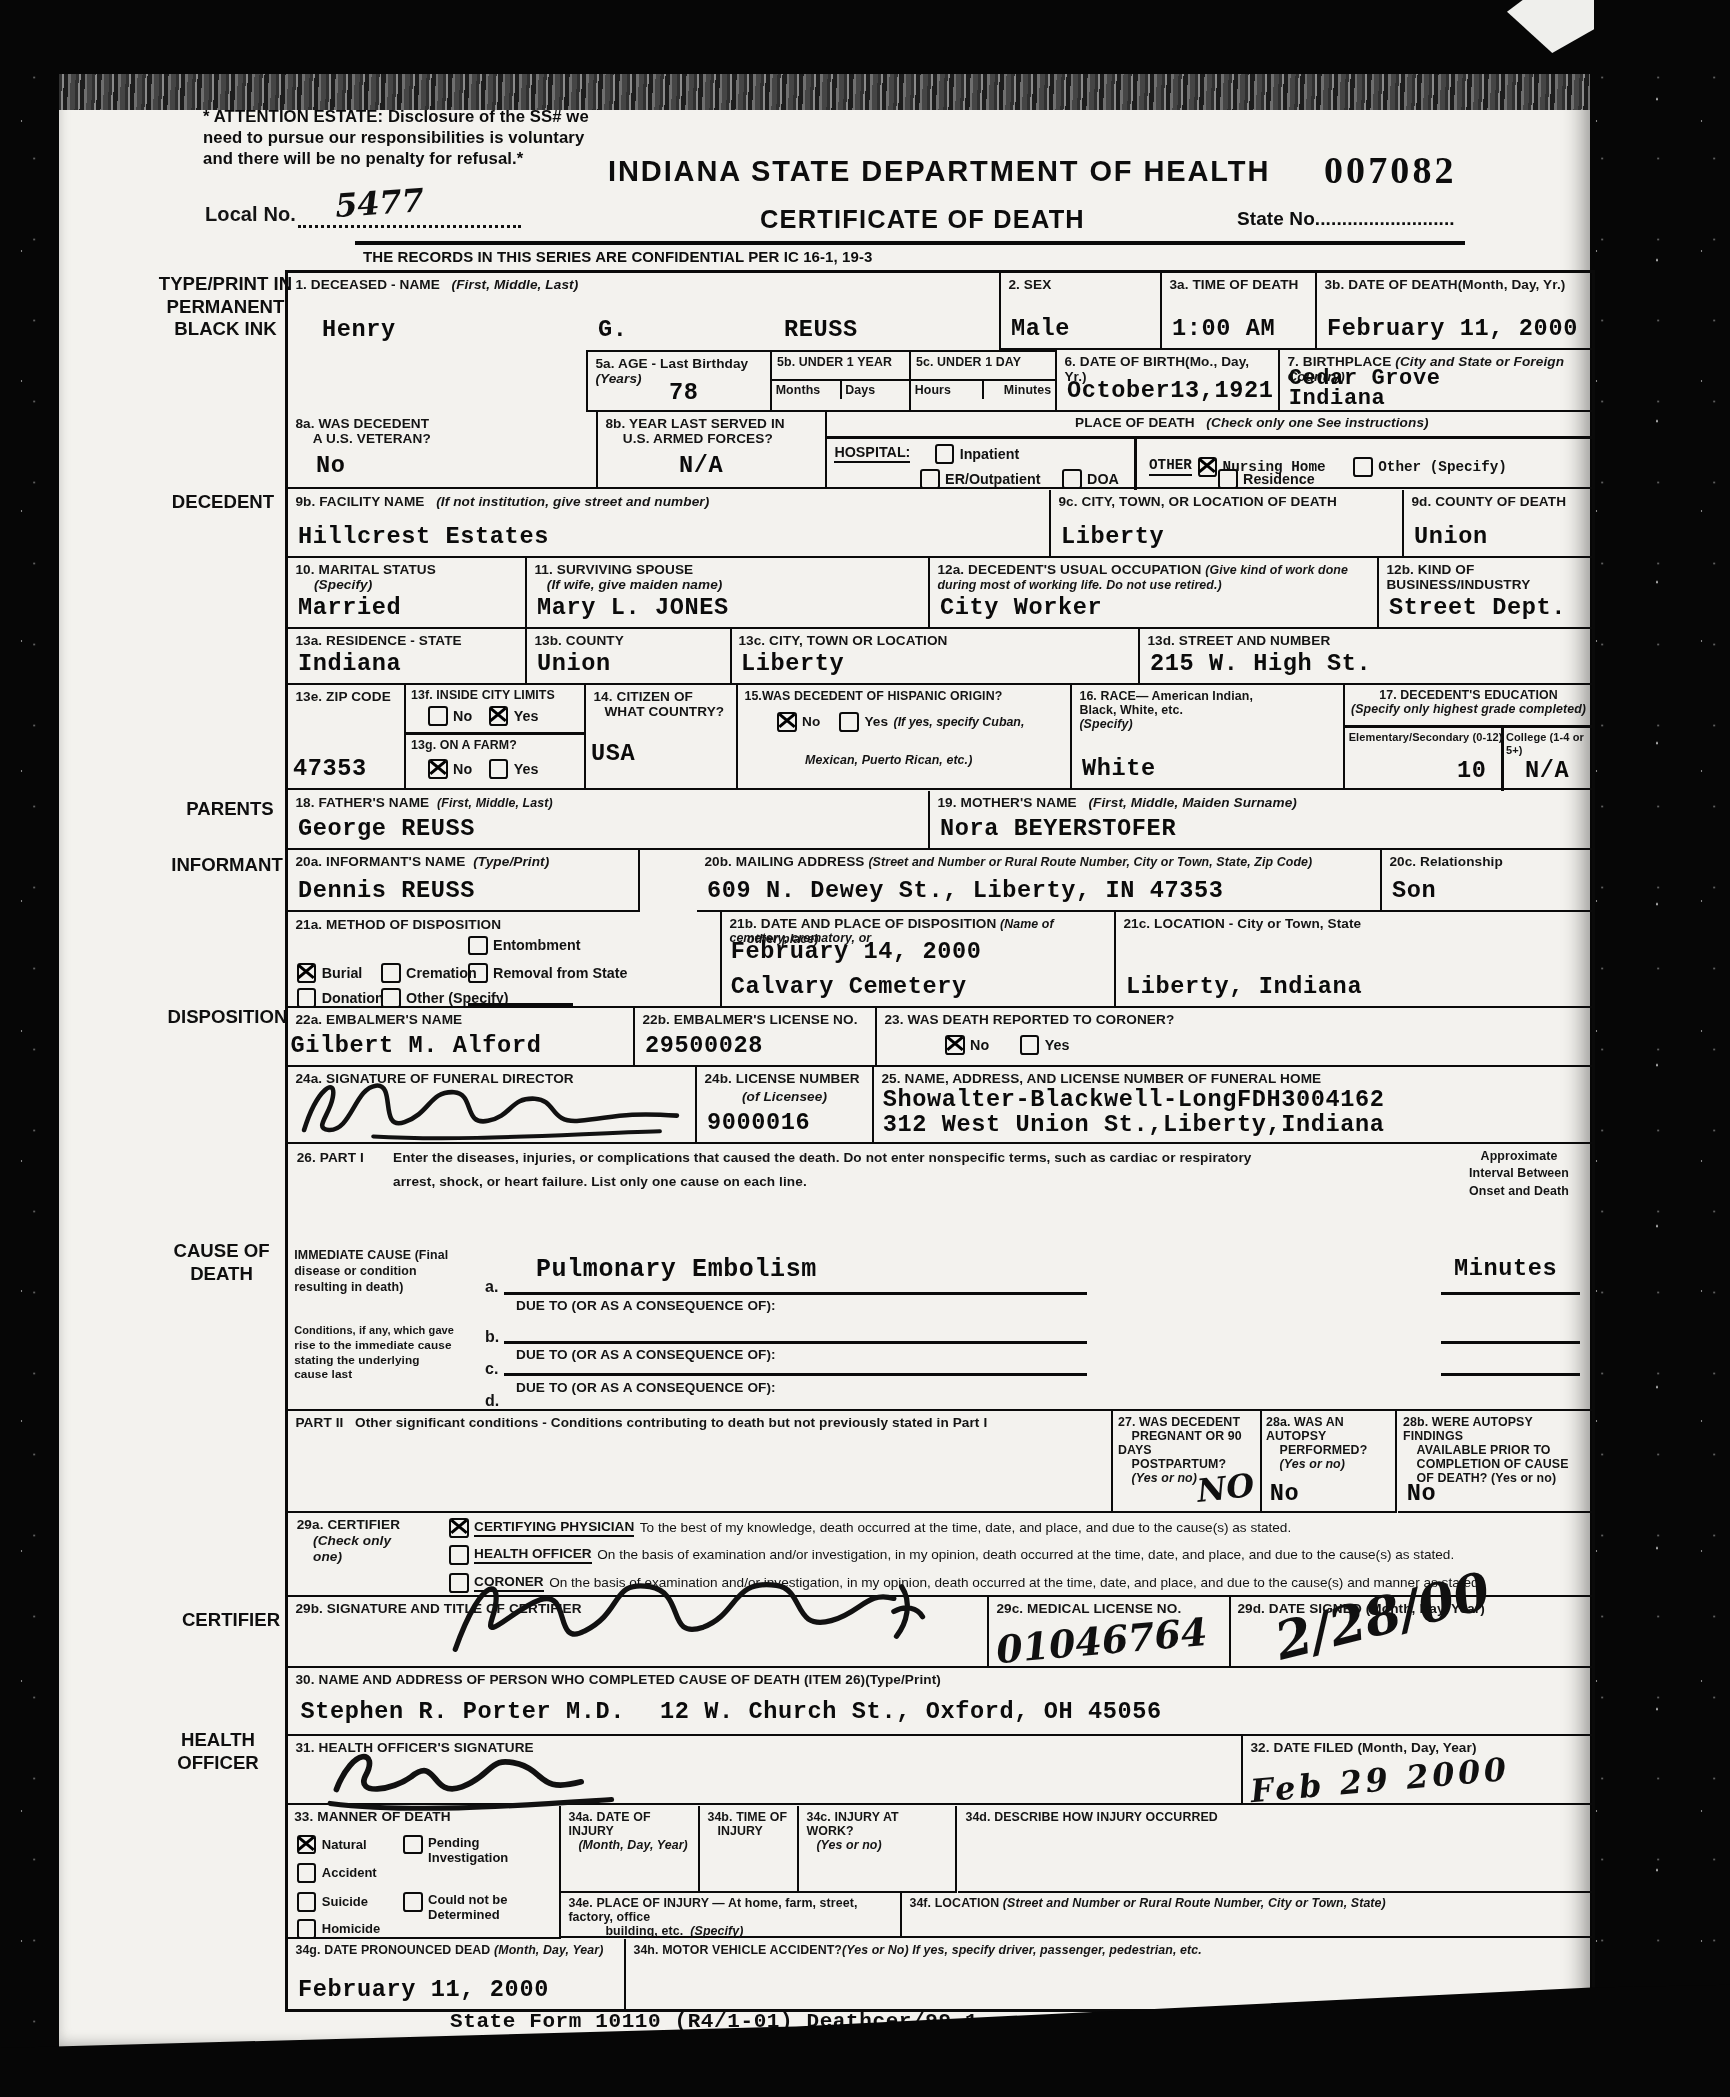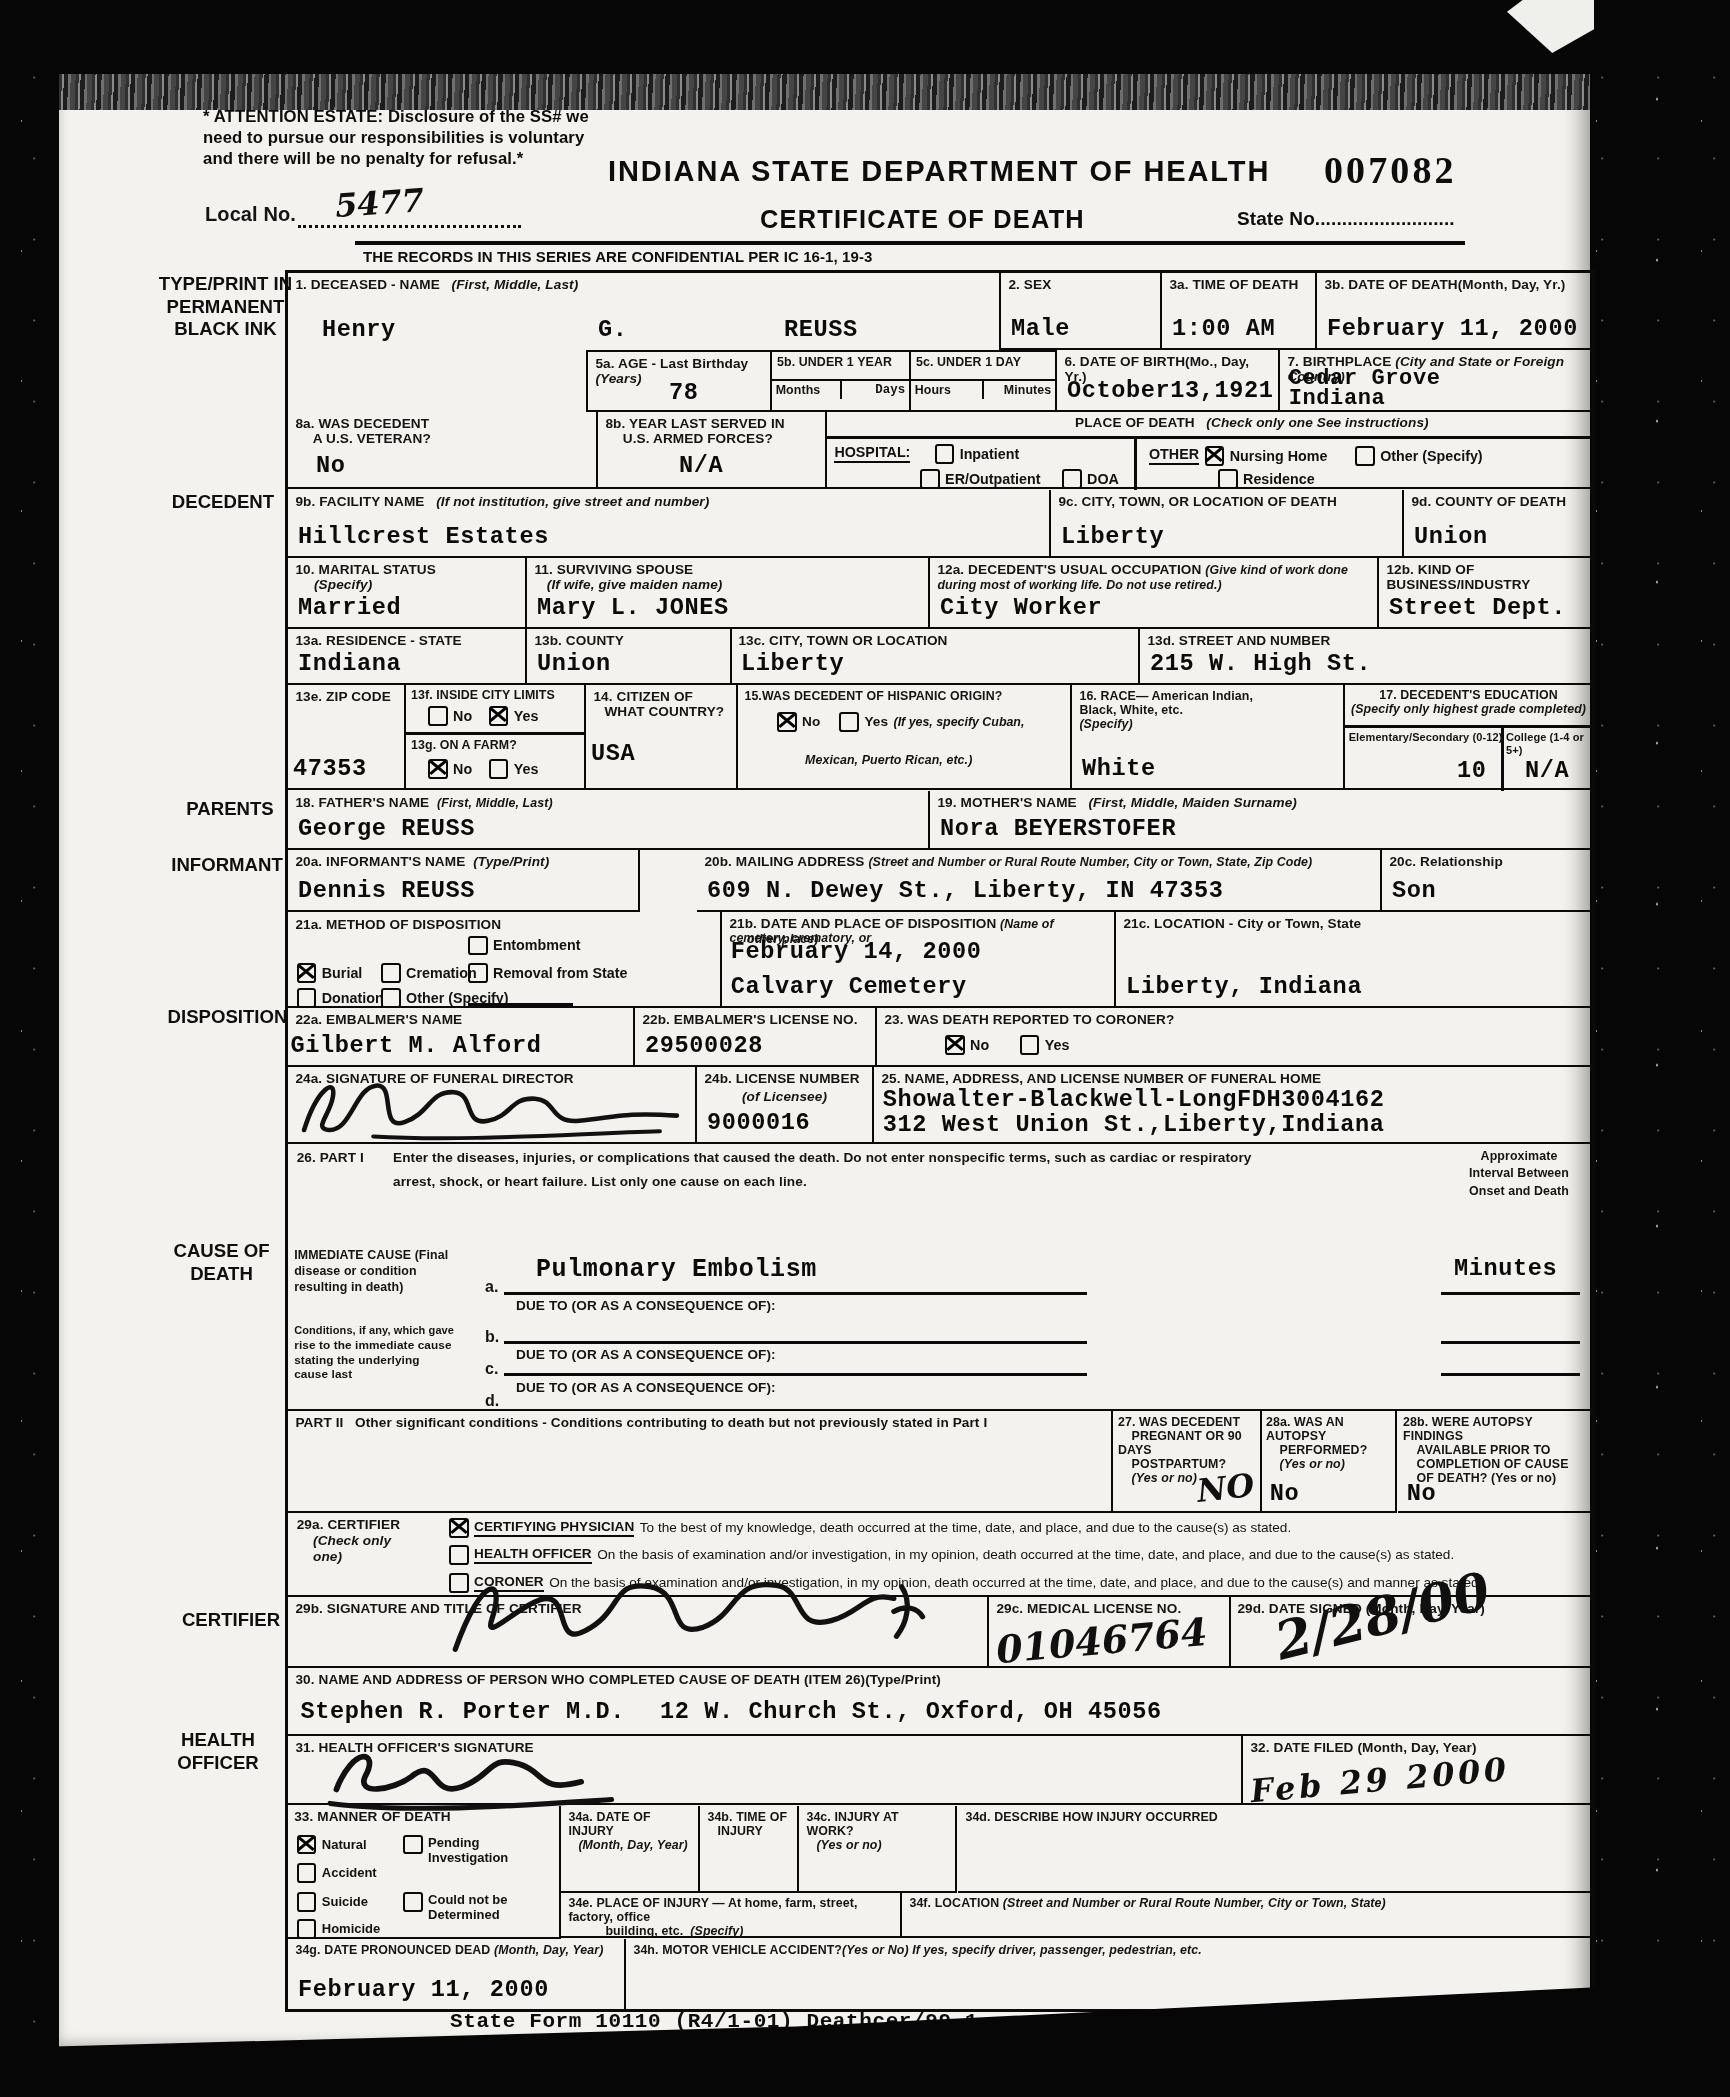--- a/index.html
+++ b/index.html
@@ -95,21 +95,21 @@
     </div>
 
     <div class="c bl bt br bb" style="left:298px;top:77px;width:186px;height:62px;">
       <div class="lb"><span>5a. AGE - Last Birthday</span> <span class="it">(Years)</span></div>
       <div class="v" style="position:absolute;left:81px;bottom:5px;">78</div>
     </div>
     <div class="c bt br bb" style="left:484px;top:77px;width:139px;height:62px;padding:2.5px 5px;">
       <div class="lb sm">5b. UNDER 1 YEAR</div>
       <div style="position:absolute;left:0;top:27px;width:100%;border-top:2.5px solid #0a0a0a;display:flex;">
         <span class="lb sm" style="flex:1;padding:1.9px 3.7px;border-right:2.5px solid #0a0a0a;">Months</span>
-        <span class="lb sm" style="flex:1;padding:1.9px 3.7px;text-align:right;font-family:Liberation Mono, monospace;">Days</span>
+        <span class="lb sm" style="flex:1;padding:1.9px 3.7px;">Days</span>
       </div>
     </div>
     <div class="c bt br bb" style="left:623px;top:77px;width:146px;height:62px;padding:2.5px 5px;">
       <div class="lb sm">5c. UNDER 1 DAY</div>
       <div style="position:absolute;left:0;top:27px;width:100%;border-top:2.5px solid #0a0a0a;display:flex;">
         <span class="lb sm" style="flex:1;padding:1.9px 3.7px;border-right:2.5px solid #0a0a0a;">Hours</span>
         <span class="lb sm" style="flex:1;padding:1.9px 3.7px;text-align:right;">Minutes</span>
       </div>
     </div>
     <div class="c br bb" style="left:769px;top:77px;width:223px;height:62px;">
@@ -138,21 +138,21 @@
         <span class="uname">HOSPITAL:</span>
         <span class="cbx" style="margin-left:18.6px;"></span>
         <span>Inpatient</span>
       </div>
       <div class="cline" style="left:93px;top:57px;">
         <span class="cbx"></span>
         <span>ER/Outpatient</span>
         <span class="cbx" style="margin-left:16px;"></span>
         <span>DOA</span>
       </div>
-      <div class="cline" style="left:322px;top:34px;">
+      <div class="cline" style="left:322px;top:45px;font-family:Liberation Mono, monospace;">
         <span class="uname">OTHER</span>
         <span class="cbx on"></span>
         <span>Nursing Home</span>
         <span class="cbx" style="margin-left:22px;"></span>
         <span>Other  (Specify)</span>
       </div>
       <div class="cline" style="left:391px;top:57px;">
         <span class="cbx"></span>
         <span>Residence</span>
       </div>

